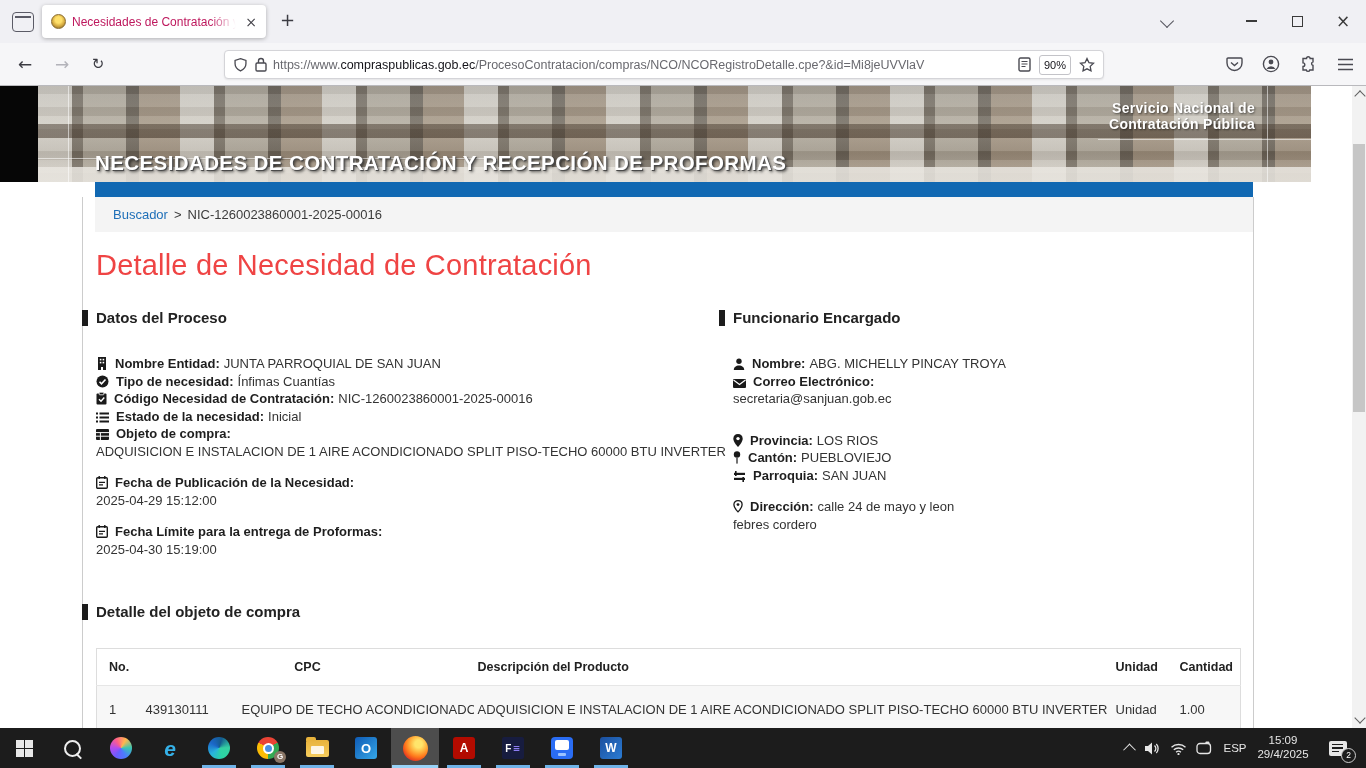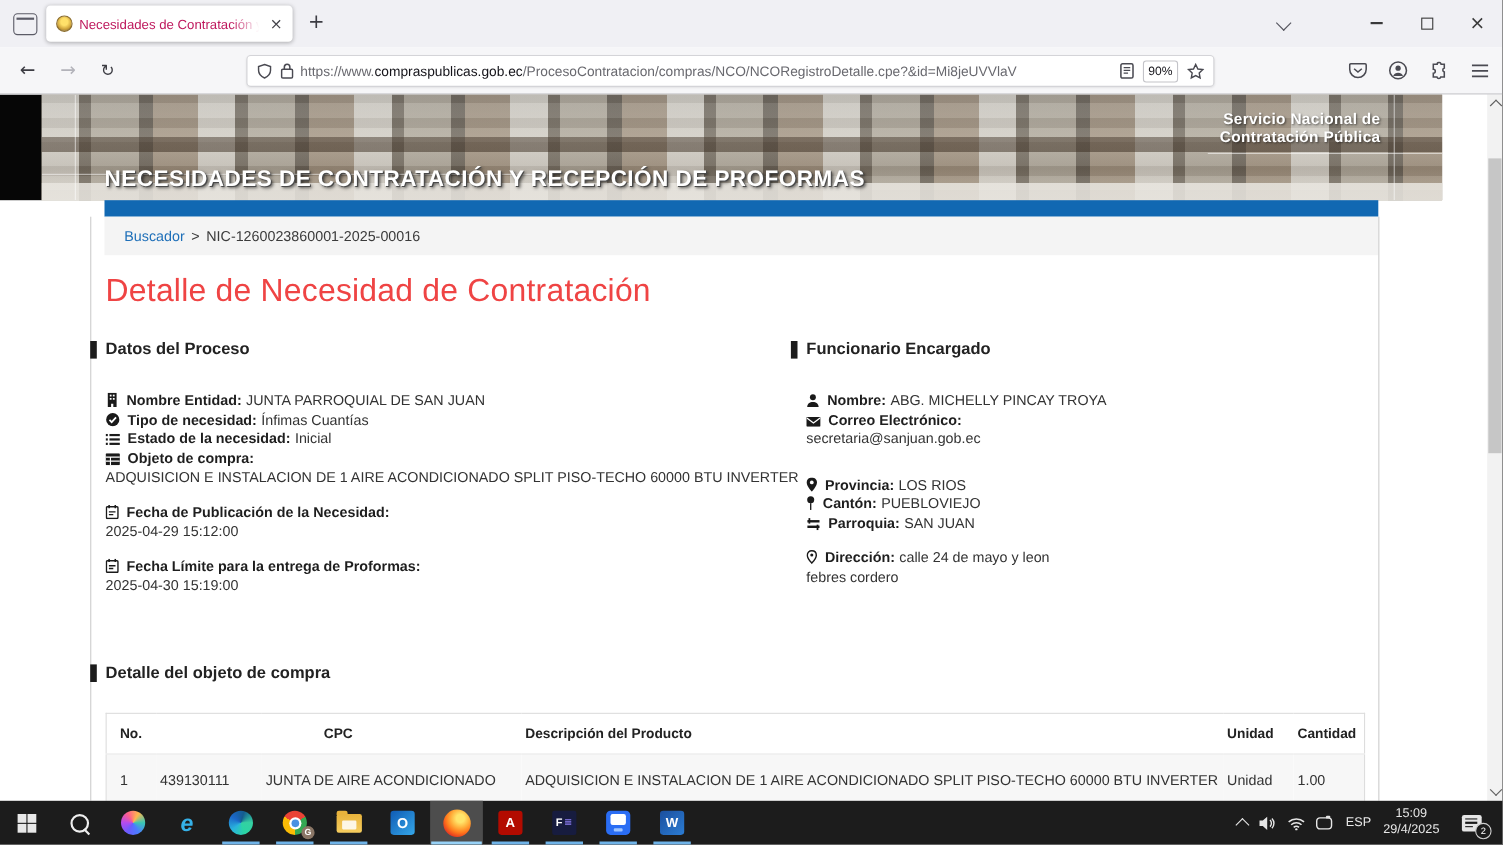--- a/index.html
+++ b/index.html
@@ -281,20 +281,27 @@
               </g>
             </svg><span class="lbl">Nombre Entidad:</span><span class="val">JUNTA PARROQUIAL DE SAN JUAN</span>
         </div>
         <div class="line">
           <svg width="13" height="13" viewBox="0 0 13 13">
               <circle cx="6.5" cy="6.5" r="6" fill="#1a1a1a"></circle>
               <path d="M3.5 6.8l2 2 4-4.3" stroke="#fff" stroke-width="1.6" fill="none"></path>
             </svg><span class="lbl">Tipo de necesidad:</span><span class="val">Ínfimas Cuantías</span>
         </div>
         <div class="line">
+          <svg width="11" height="13" viewBox="0 0 11 13">
+              <rect x="0.5" y="1.5" width="10" height="11" rx="1" fill="#1a1a1a"></rect>
+              <rect x="3.2" y="0.2" width="4.6" height="2.6" rx="0.6" fill="#1a1a1a" stroke="#fff" stroke-width="0.8"></rect>
+              <path d="M3 7.2l2 2 3.3-3.7" stroke="#fff" stroke-width="1.4" fill="none"></path>
+            </svg><span class="lbl">Código Necesidad de Contratación:</span><span class="val">NIC-1260023860001-2025-00016</span>
+        </div>
+        <div class="line">
           <svg width="13" height="11" viewBox="0 0 13 11">
               <g fill="#1a1a1a">
                 <rect x="0" y="0.5" width="2" height="2"></rect>
                 <rect x="3.5" y="0.5" width="9.5" height="2"></rect>
                 <rect x="0" y="4.5" width="2" height="2"></rect>
                 <rect x="3.5" y="4.5" width="9.5" height="2"></rect>
                 <rect x="0" y="8.5" width="2" height="2"></rect>
                 <rect x="3.5" y="8.5" width="9.5" height="2"></rect>
               </g>
             </svg><span class="lbl">Estado de la necesidad:</span><span class="val">Inicial</span>
@@ -397,21 +404,21 @@
           <td class="ctr" colspan="2">CPC</td>
           <td>Descripción del Producto</td>
           <td>Unidad</td>
           <td>Cantidad</td>
         </tr>
       </thead>
       <tbody>
         <tr>
           <td class="first">1</td>
           <td>439130111</td>
-          <td>JUNTA DE AIRE ACONDICIONADO</td>
+          <td>EQUIPO DE TECHO ACONDICIONADO</td>
           <td>ADQUISICION E INSTALACION DE 1 AIRE ACONDICIONADO SPLIT PISO-TECHO 60000 BTU INVERTER</td>
           <td>Unidad</td>
           <td>1.00</td>
         </tr>
       </tbody>
     </table>
   </div>
 
   <div id="scrollbar">
     <div id="sb-up" class="sb-arrow"></div>

